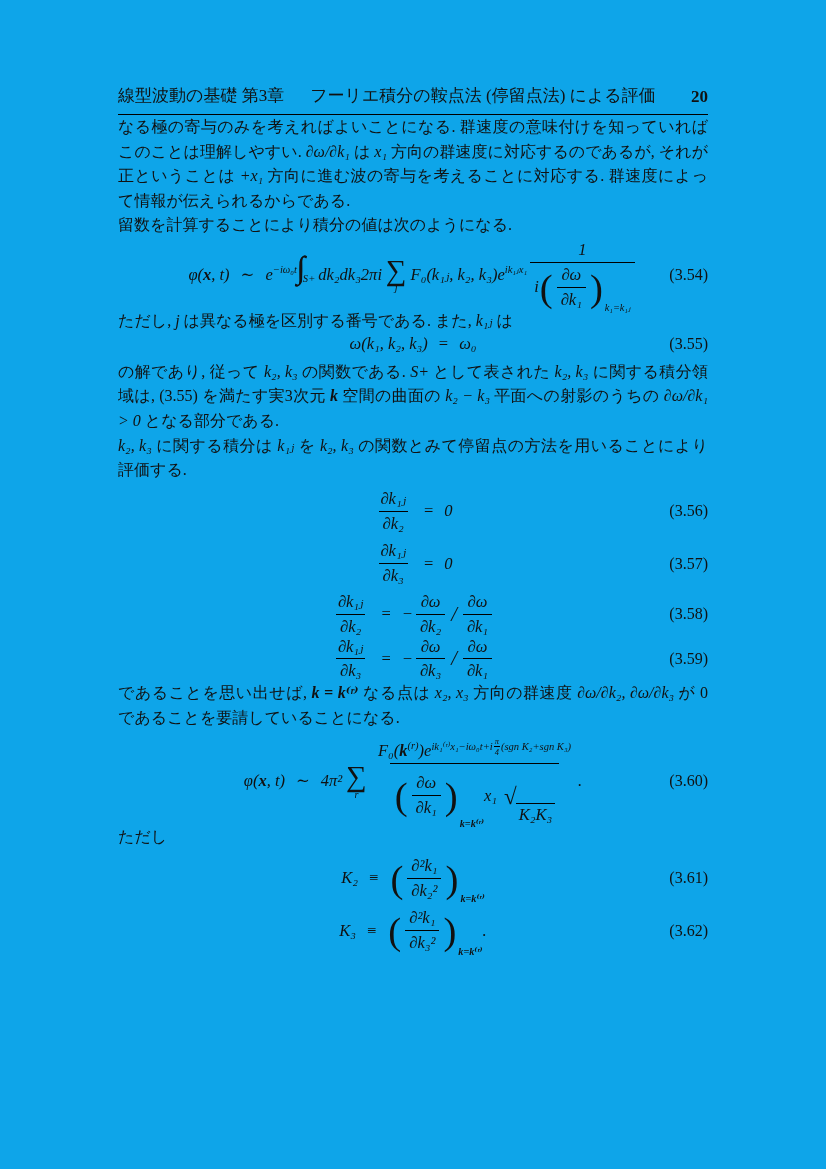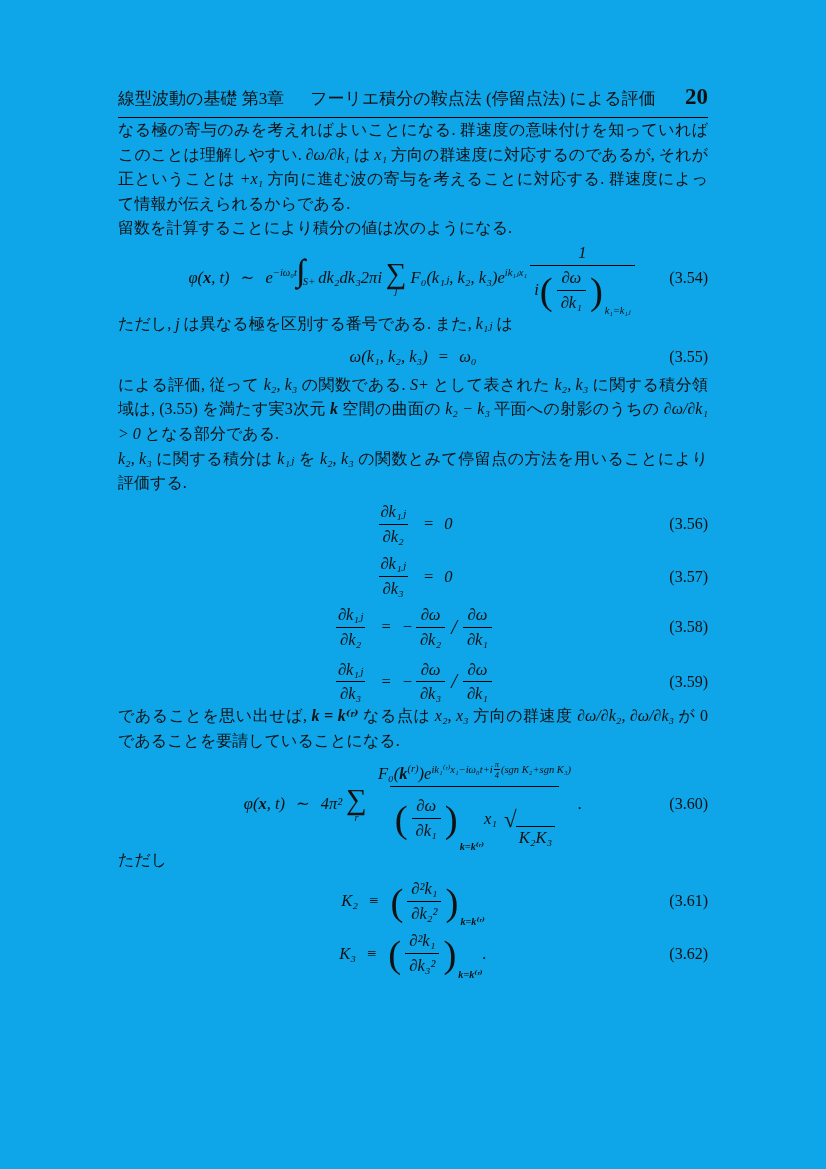--- a/index.html
+++ b/index.html
@@ -5,21 +5,21 @@
   html,body{margin:0;padding:0;background:#ffffff;}
   .sheet{position:relative;width:826px;height:1169px;background:#0ea5e9;overflow:hidden;
          color:#111;font-family:"Liberation Serif","DejaVu Serif",serif;padding-left:18px;}
   .inner{position:absolute;left:118px;top:84px;width:590px;}
 
   
   .header{display:flex;justify-content:space-between;align-items:flex-end;
           border-bottom:1px solid #000;padding-bottom:7px;font-size:17px;}
   .htitle{white-space:nowrap;}
   .hgap{display:inline-block;width:26px;}
-  .pageno{font-weight:bold;font-size:23px;}
+  .pageno{font-weight:bold;font-size:17px;}
 
   
   p.para{margin:0;font-size:16px;line-height:24.6px;text-align:justify;}
   .m{font-family:"Liberation Serif","DejaVu Serif","DejaVu Sans",serif;font-style:italic;margin-top:16px;}
   .mb{font-weight:bold;}
 
   
   .eqblock{position:relative;}
   .eq{display:flex;align-items:center;justify-content:center;
       font-size:16.5px;font-style:italic;line-height:1.2;
@@ -46,21 +46,21 @@
   .slash{font-size:125%;margin:0 3px;}
   .rad{font-style:normal;font-size:140%;line-height:0;margin-left:7px;margin-right:-1px;}
   .ovl{border-top:1px solid #000;padding:1px 3px 0;white-space:nowrap;margin-top:37px;}
   .expsup{display:inline-flex;align-items:center;font-size:64%;vertical-align:7px;white-space:nowrap;}
 
   
   .footer{position:absolute;left:118px;top:1061px;width:590px;border-top:1px solid #000;
           padding-top:9px;display:flex;justify-content:space-between;font-size:15.5px;}
 
   
-  .mt24{margin-top:24px;} .mt18{margin-top:18px;} .mt14{margin-top:14px;} .mt10{margin-top:10px;} .mt8{margin-top:8px;}
+  .mt24{margin-top:24px;} .mt18{margin-top:18px;} .mt14{margin-top:14px;} .mt10{} .mt8{margin-top:8px;}
   .mt6{margin-top:6px;} .mt4{margin-top:4px;} .mt2{margin-top:2px;} .mb6{margin-bottom:6px;}
 </style>
 </head>
 <body>
 
 <div class="sheet">
   <div class="inner">
 
     <div class="header">
       <span class="htitle"><span>線型波動の基礎 第3章</span><span class="hgap"></span><span>フーリエ積分の鞍点法 (停留点法) による評価</span></span>
@@ -104,21 +104,21 @@
 
     <div class="eqblock mt10 mb6">
       <div class="eq">
         <span class="run">ω(k₁, k₂, k₃)</span>
         <span class="rel">=</span>
         <span class="run">ω₀</span>
       </div>
       <span class="eqnum">(3.55)</span>
     </div>
 
-    <p class="para"><span>による評価, 従って </span><span class="m">k₂, k₃</span><span> の関数である. </span><span class="m">S+</span><span> として表された </span><span class="m">k₂, k₃</span><span> に関する積分領域は, (3.55) を満たす実3次元 </span><span class="m mb">k</span><span> 空間の曲面の </span><span class="m">k₂ − k₃</span><span> 平面への射影のうちの </span><span class="m">∂ω/∂k₁ &gt; 0</span><span> となる部分である.</span></p>
+    <p class="para"><span>の解であり, 従って </span><span class="m">k₂, k₃</span><span> の関数である. </span><span class="m">S+</span><span> として表された </span><span class="m">k₂, k₃</span><span> に関する積分領域は, (3.55) を満たす実3次元 </span><span class="m mb">k</span><span> 空間の曲面の </span><span class="m">k₂ − k₃</span><span> 平面への射影のうちの </span><span class="m">∂ω/∂k₁ &gt; 0</span><span> となる部分である.</span></p>
 
     <p class="para mt14"><span class="m">k₂, k₃</span><span> に関する積分は </span><span class="m">k₁ⱼ</span><span> を </span><span class="m">k₂, k₃</span><span> の関数とみて停留点の方法を用いることにより評価する.</span></p>
 
     <div class="eqblock mt6">
       <div class="eq">
         <span class="fr">
             <span class="n">∂k₁ⱼ</span>
             <span class="d">∂k₂</span>
           </span>
         <span class="rel">=</span>

